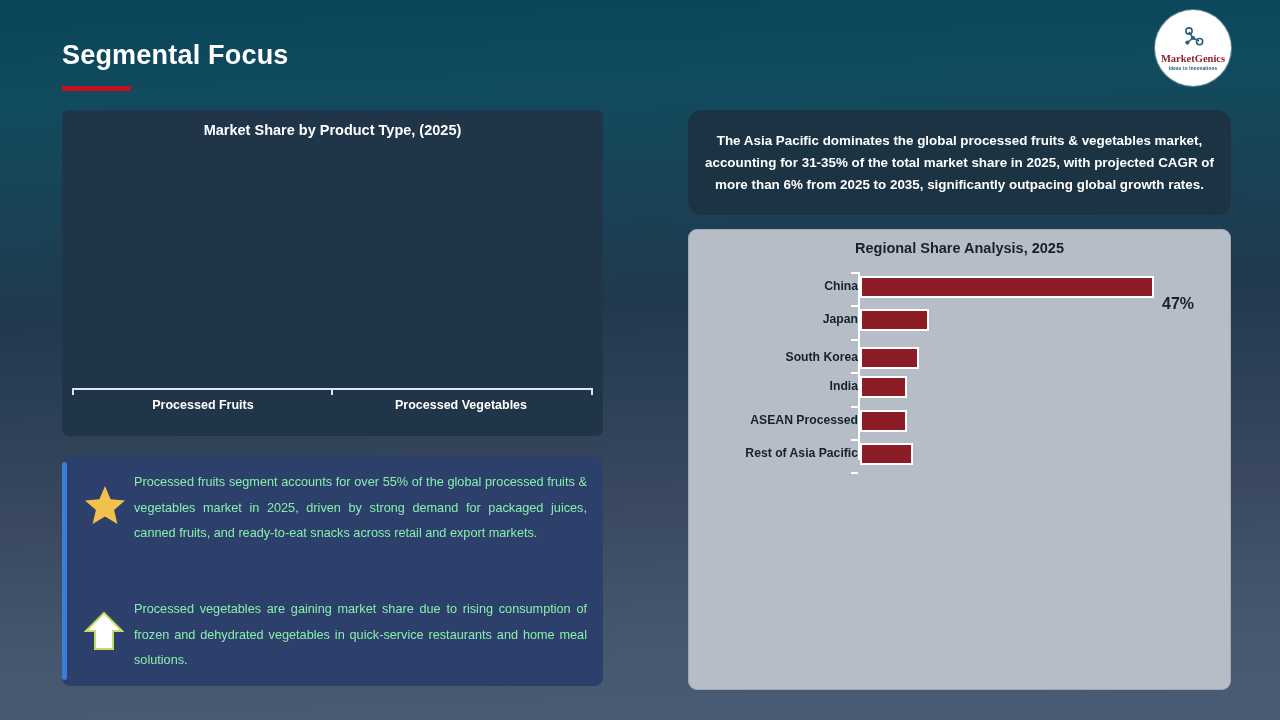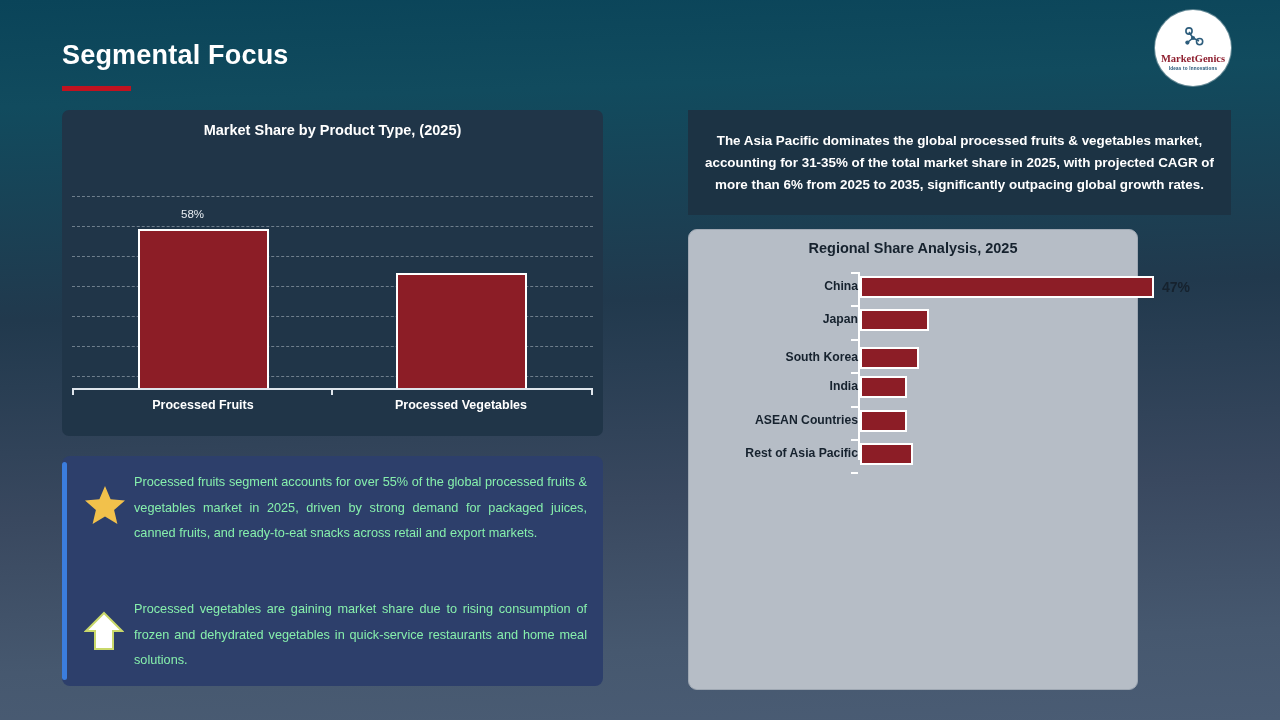--- a/index.html
+++ b/index.html
@@ -95,30 +95,30 @@
   .note-row{ position:absolute; left:22px; right:8px; display:flex; }
   .note-icon{ width:50px; flex:0 0 50px; padding-top:14px; }
   .note-text{
     flex:1; font-size:12.7px; line-height:25.5px; color:#86efac;
     text-align:justify; text-justify:inter-word; padding-right:8px;
   }
 
   
   #callout{
     position:absolute; left:688px; top:110px; width:543px; height:105px;
-    background:#1c3344; border-radius:0;
+    background:#1c3344; border-radius:14px;
     display:flex; align-items:center; justify-content:center;
   }
   #callout p{
     font-size:13.4px; font-weight:bold; color:#ffffff; line-height:22px;
     text-align:center; padding:0 10px;
   }
 
   #right-card{
-    position:absolute; left:688px; top:229px; width:450px; height:461px;
+    position:absolute; left:688px; top:229px; width:543px; height:461px;
     background:#b6bdc6; border-radius:9px;
     border:1px solid #9fa8b3;
   }
   #right-chart-title{
     position:absolute; left:0; right:0; top:10px; text-align:center;
     font-size:14.5px; font-weight:bold; color:#16222e;
   }
   #right-plot{ position:absolute; left:0; top:38px; width:543px; height:200px; }
   #right-plot .vaxis{
     position:absolute; left:169px; top:4px; width:2px; height:188px; background:#ffffff;
@@ -129,21 +129,21 @@
   .hbar-row{ position:absolute; left:0; width:543px; height:33.4px;text-align:right; }
   .hbar-cat{
     position:absolute; right:374px; top:7px;
     font-size:12.2px; font-weight:bold; color:#16222e; white-space:nowrap;
   }
   .hbar{
     position:absolute; left:171px; top:4px; height:22px;
     background:#8c1d26; border:2px solid #ffffff;
   }
   .hbar-val{
-    position:absolute; top:7px; font-size:14px; font-weight:bold; color:#16222e;
+    position:absolute; top:23px; font-size:16px; font-weight:bold; color:#16222e;
     white-space:nowrap;
   }
 </style>
 </head>
 <body>
 
 <div id="slide-title">Segmental Focus</div>
 <div id="title-rule"></div>
 
 <div id="logo">
@@ -157,40 +157,20 @@
       <circle cx="13" cy="11" r="2.1" fill="#2d5d7c"></circle>
       <circle cx="7.4" cy="15.6" r="2.1" fill="#2d5d7c"></circle>
     </svg>
   </span>
   <span class="brand">MarketGenics</span>
   <span class="tag">Ideas to Innovations</span>
 </div>
 
 <div id="left-chart-card">
   <div id="left-chart-title">Market Share by Product Type, (2025)</div>
-  <div id="left-plot">
-    <div id="left-grid">
-        <div class="hgrid" style="top: 0px;"></div>
-        <div class="hgrid" style="top: 30px;"></div>
-        <div class="hgrid" style="top: 60px;"></div>
-        <div class="hgrid" style="top: 90px;"></div>
-        <div class="hgrid" style="top: 120px;"></div>
-        <div class="hgrid" style="top: 150px;"></div>
-        <div class="hgrid" style="top: 180px;"></div>
-      </div>
-    <div id="left-bars">
-        <div class="vbar-wrap" style="left: 66px;">
-          <div class="vbar" style="height: 159px;"></div>
-        </div>
-        <div class="vbar-label" style="left: 109px; top: 12px;">58%</div>
-        <div class="vbar-wrap" style="left: 324px;">
-          <div class="vbar" style="height: 115px;"></div>
-        </div>
-      </div>
-  </div>
   <div id="left-axis">
     <div class="axisline"></div>
     <div class="tick" style="left:0px;"></div>
     <div class="tick" style="left:259px;"></div>
     <div class="tick" style="left:519px;"></div>
   </div>
   <div id="left-cats">
       <div class="cat-label" style="left: 51px; width: 180px;">Processed Fruits</div>
       <div class="cat-label" style="left: 309px; width: 180px;">Processed Vegetables</div>
     </div>
@@ -237,21 +217,21 @@
       </div>
       <div class="hbar-row" style="top: 75px;">
         <div class="hbar-cat">South Korea</div>
         <div class="hbar" style="width: 59px;"></div>
       </div>
       <div class="hbar-row" style="top: 104.2px;">
         <div class="hbar-cat">India</div>
         <div class="hbar" style="width: 47px;"></div>
       </div>
       <div class="hbar-row" style="top: 137.6px;">
-        <div class="hbar-cat">ASEAN Countries</div>
+        <div class="hbar-cat">ASEAN Processed</div>
         <div class="hbar" style="width: 47px;"></div>
       </div>
       <div class="hbar-row" style="top: 171px;">
         <div class="hbar-cat">Rest of Asia Pacific</div>
         <div class="hbar" style="width: 53px;"></div>
       </div>
       <div class="vtick" style="top: 4px;"></div>
       <div class="vtick" style="top: 37.4px;"></div>
       <div class="vtick" style="top: 70.8px;"></div>
       <div class="vtick" style="top: 104.2px;"></div>

